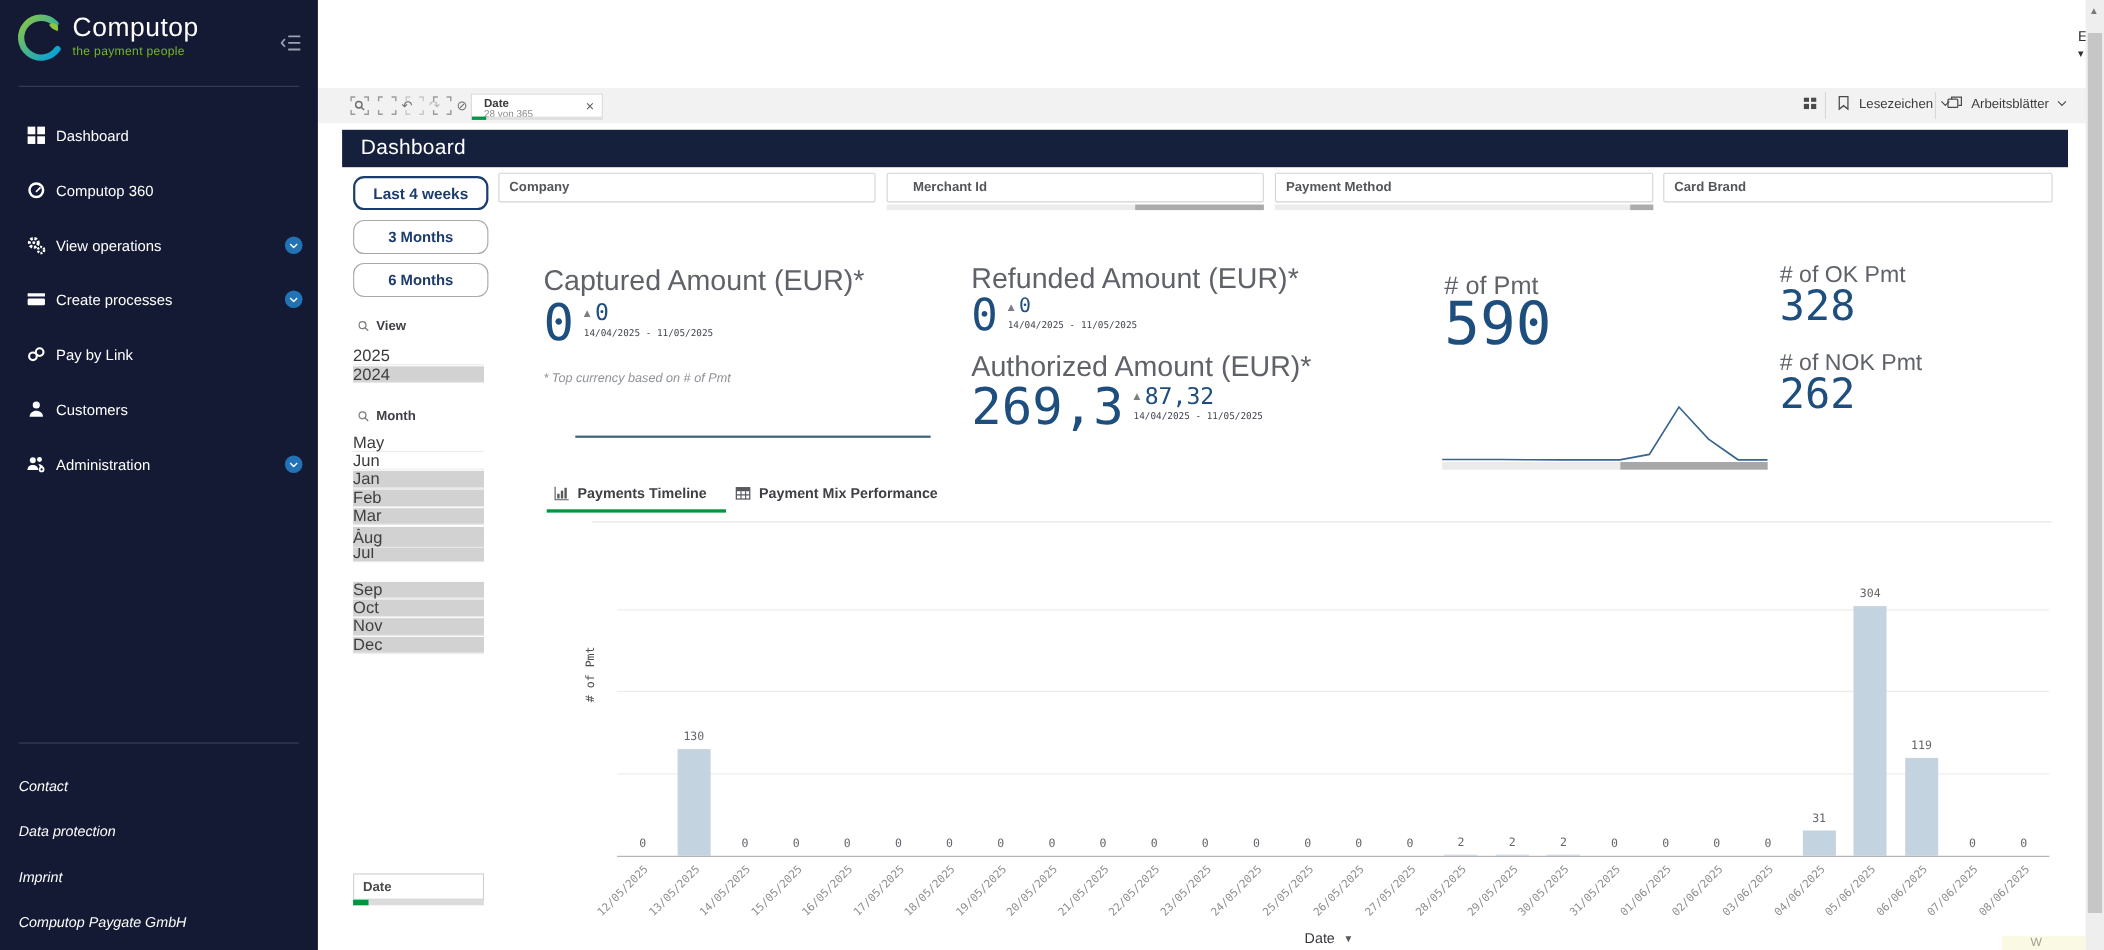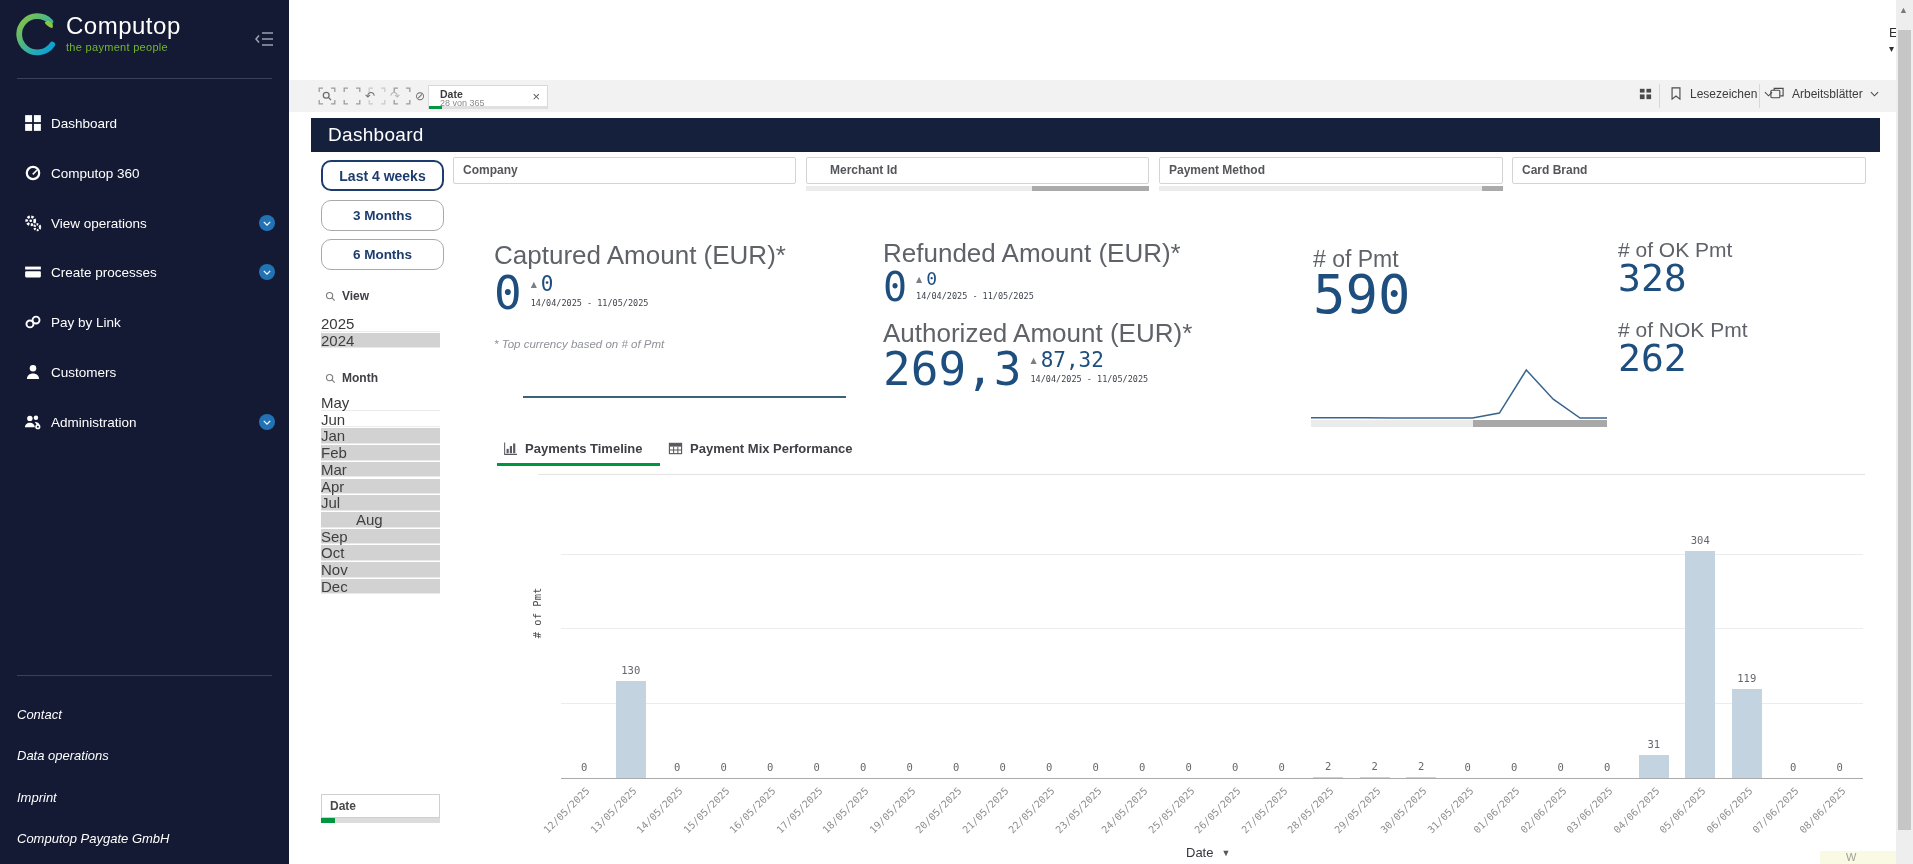--- a/index.html
+++ b/index.html
@@ -301,21 +301,21 @@
           <span class="chev-badge">
             <svg width="8" height="5" viewBox="0 0 10 6">
               <path d="M1 1l4 4 4-4" stroke="#fff" fill="none" stroke-width="1.6"></path>
             </svg>
           </span>
         </div>
       </nav>
     <div class="side-divider" style="top:675px;"></div>
     <div id="side-footer">
         <div class="footer-link" style="top: 707px;">Contact</div>
-        <div class="footer-link" style="top: 748px;">Data operations</div>
+        <div class="footer-link" style="top: 748px;">Data protection</div>
         <div class="footer-link" style="top: 790px;">Imprint</div>
         <div class="footer-link" style="top: 831px;">Computop Paygate GmbH</div>
       </div>
   </aside>
 
   <div id="titlebar" class="abs">
     <div class="t">Dashboard</div>
   </div>
 
   <div id="lb-year-label" class="lb-label" style="top:289px;">
@@ -496,21 +496,21 @@
     <button class="qf" style="top: 239px;">6 Months</button>
     <div class="lb-row" style="top: 316px;">2025</div>
     <div class="lb-row excluded" style="top: 332.7px;">2024</div>
     <div class="lb-row" style="top: 395px;">May</div>
     <div class="lb-row" style="top: 411.7px;">Jun</div>
     <div class="lb-row excluded" style="top: 428.4px;">Jan</div>
     <div class="lb-row excluded" style="top: 445.1px;">Feb</div>
     <div class="lb-row excluded" style="top: 461.8px;">Mar</div>
     <div class="lb-row excluded" style="top: 478.5px;">Apr</div>
     <div class="lb-row excluded" style="top: 495.2px;">Jul</div>
-    <div class="lb-row excluded" style="top: 512px; padding-left: 35px;">Aug</div>
+    <div class="lb-row excluded" style="top: 482px;">Aug</div>
     <div class="lb-row excluded" style="top: 528.6px;">Sep</div>
     <div class="lb-row excluded" style="top: 545.3px;">Oct</div>
     <div class="lb-row excluded" style="top: 562px;">Nov</div>
     <div class="lb-row excluded" style="top: 578.7px;">Dec</div>
     <div class="ffield" style="left: 453px; width: 343px;">Company</div>
     <div class="ffield" style="left: 806px; width: 343px; padding-left: 23px;">Merchant Id</div>
     <div class="fbar" style="left: 806px; width: 343px;">
       <i style="left: 66%; width: 34%;"></i>
     </div>
     <div class="ffield" style="left: 1159px; width: 344px;">Payment Method</div>

